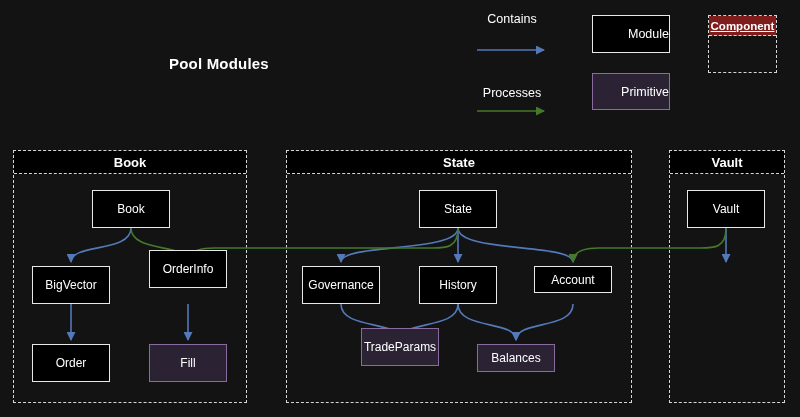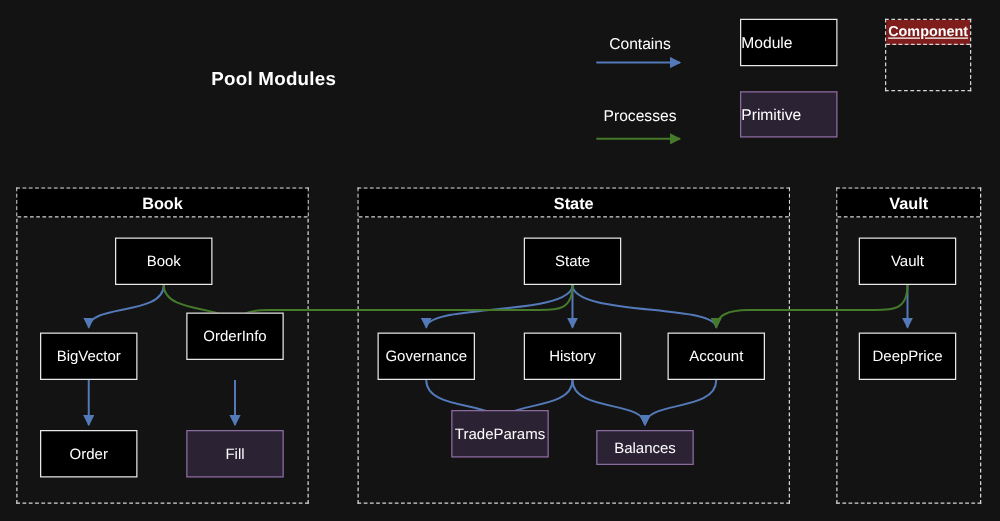--- a/index.html
+++ b/index.html
@@ -1,22 +1,22 @@
 <!DOCTYPE html>
 <html><head>
 <meta charset="utf-8">
 <style>
   html,body{margin:0;padding:0;background:#131313;}
   body{font-family:"Liberation Sans", sans-serif;}
   #canvas{position:relative;width:800px;height:417px;background:var(--bg,#131313);overflow:hidden;color:var(--text,#fff);}
   #page-title{position:absolute;left:169px;top:55px;font-size:15px;font-weight:bold;letter-spacing:.2px;}
   .legend-label{position:absolute;width:84px;text-align:center;font-size:12.5px;}
-  #contains-label{left:470px;top:28px;}
+  #contains-label{left:470px;top:12px;}
   #processes-label{left:470px;top:86px;}
-  .legend-box{position:absolute;box-sizing:border-box;display:flex;align-items:center;justify-content:flex-start;font-size:12.5px;}
+  .legend-box{position:absolute;box-sizing:border-box;display:flex;align-items:center;justify-content:flex-end;font-size:12.5px;}
   #legend-module{left:592px;top:15px;width:78px;height:38px;background:var(--module-fill);border:1.5px solid var(--module-border);}
   #legend-primitive{left:592px;top:73px;width:78px;height:37px;background:var(--prim-fill);border:1.5px solid var(--prim-border);}
   #legend-component{position:absolute;left:708px;top:15px;width:69px;height:58px;box-sizing:border-box;border:1.5px dashed var(--dash);}
   .component-header{height:19px;background:#7f1d1d;border-bottom:1.5px dashed var(--dash);display:flex;align-items:center;justify-content:center;font-size:11.5px;font-weight:bold;white-space:nowrap;overflow:hidden;text-decoration:underline;}
   .dg-container{position:absolute;box-sizing:border-box;border:1.5px dashed var(--dash);z-index:1;}
   .dg-container-header{position:absolute;left:0;top:0;right:0;height:22px;background:#000;border-bottom:1.5px dashed var(--dash);display:flex;align-items:center;justify-content:center;font-size:13px;font-weight:bold;}
   #edge-layer{position:absolute;left:0;top:0;z-index:2;pointer-events:none;}
   .dg-node{position:absolute;box-sizing:border-box;background:var(--module-fill);border:1.5px solid var(--module-border);display:flex;align-items:center;justify-content:center;font-size:12px;z-index:3;white-space:nowrap;}
   .dg-node.primitive{background:var(--prim-fill);border-color:var(--prim-border);}
 </style>
@@ -75,18 +75,17 @@
       <div class="dg-container-header">Vault</div>
     </div>
     <div class="dg-node" style="left: 92px; top: 190px; width: 78px; height: 38px;">Book</div>
     <div class="dg-node" style="left: 32px; top: 266px; width: 78px; height: 38px;">BigVector</div>
     <div class="dg-node" style="left: 149px; top: 250px; width: 78px; height: 38px;">OrderInfo</div>
     <div class="dg-node" style="left: 32px; top: 344px; width: 78px; height: 38px;">Order</div>
     <div class="dg-node primitive" style="left: 149px; top: 344px; width: 78px; height: 38px;">Fill</div>
     <div class="dg-node" style="left: 419px; top: 190px; width: 78px; height: 38px;">State</div>
     <div class="dg-node" style="left: 302px; top: 266px; width: 78px; height: 38px;">Governance</div>
     <div class="dg-node" style="left: 419px; top: 266px; width: 78px; height: 38px;">History</div>
-    <div class="dg-node" style="left: 534px; top: 266px; width: 78px; height: 38px;">Account</div>
+    <div class="dg-node" style="left: 534px; top: 266px; width: 78px; height: 27px;">Account</div>
     <div class="dg-node primitive" style="left: 361px; top: 328px; width: 78px; height: 38px;">TradeParams</div>
     <div class="dg-node primitive" style="left: 477px; top: 344px; width: 78px; height: 28px;">Balances</div>
     <div class="dg-node" style="left: 687px; top: 190px; width: 78px; height: 38px;">Vault</div>
-    <div class="dg-node" style="left: 687px; top: 266px; width: 78px; height: 38px;">DeepPrice</div>
   </div>
 
 </body></html>

